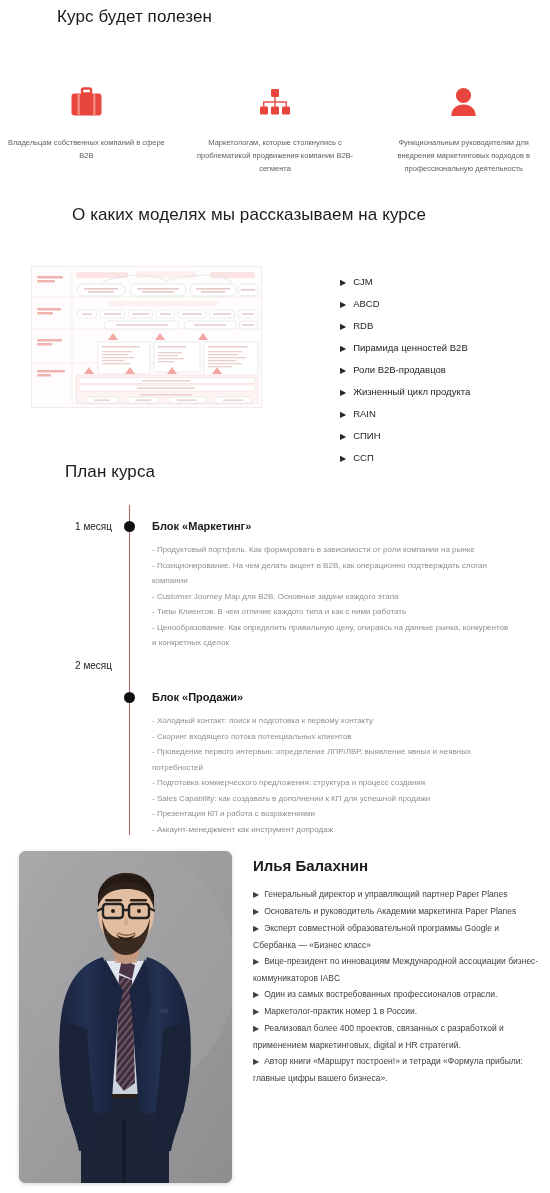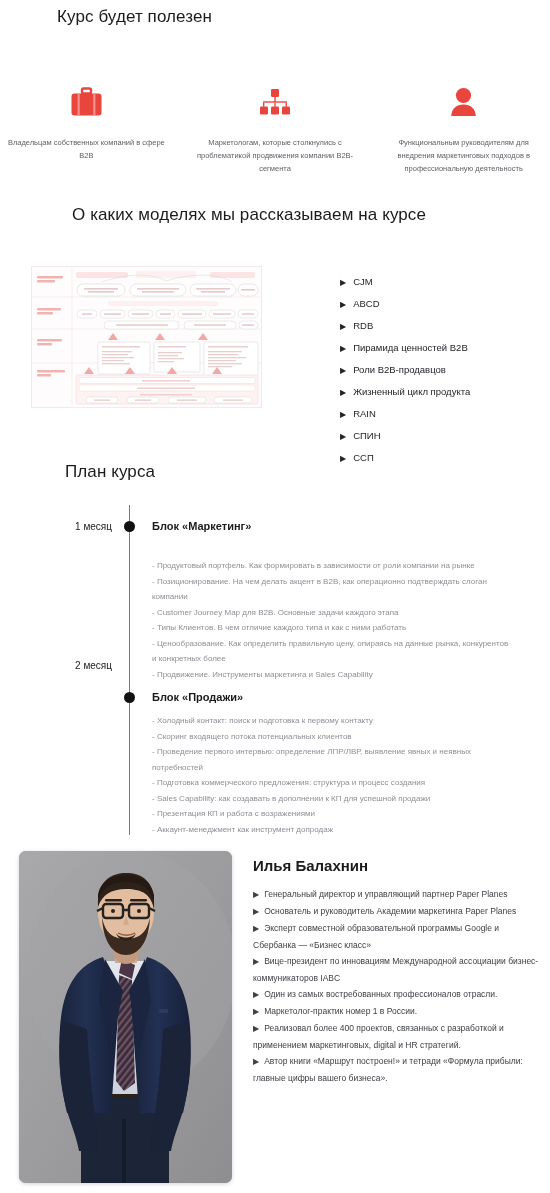--- a/index.html
+++ b/index.html
@@ -413,27 +413,26 @@
     </div>
   </div>
 
   <div class="h-main" id="title-plan">План курса</div>
 
   <div class="timeline-line"></div>
 
   <div class="tl-dot" style="top:521px;"></div>
   <div class="tl-month" style="top:521px;">1 месяц</div>
   <div class="tl-block-title" style="top:520px;">Блок «Маркетинг»</div>
-  <div class="tl-body" style="top:542px;margin-top:16px;">
+  <div class="tl-body" style="top:542px;">
     <p>- Продуктовый портфель. Как формировать в зависимости от роли компании на рынке</p>
     <p>- Позиционирование. На чем делать акцент в B2B, как операционно подтверждать слоган компании</p>
     <p>- Customer Journey Map для B2B. Основные задачи каждого этапа</p>
     <p>- Типы Клиентов. В чем отличие каждого типа и как с ними работать</p>
-    <p>- Ценообразование. Как определить правильную цену, опираясь на данные рынка, конкурентов и конкретных более</p>
-    <p>- Продвижение. Инструменты маркетинга и Sales Capability</p>
+    <p>- Ценообразование. Как определить правильную цену, опираясь на данные рынка, конкурентов и конкретных сделок</p>
   </div>
 
   <div class="tl-dot" style="top:692px;"></div>
   <div class="tl-month" style="top:660px;">2 месяц</div>
   <div class="tl-block-title" style="top:691px;">Блок «Продажи»</div>
   <div class="tl-body" style="top:713px;">
     <p>- Холодный контакт: поиск и подготовка к первому контакту</p>
     <p>- Скоринг входящего потока потенциальных клиентов</p>
     <p>- Проведение первого интервью: определение ЛПР/ЛВР, выявление явных и неявных  потребностей</p>
     <p>- Подготовка коммерческого предложения: структура и процесс создания</p>

